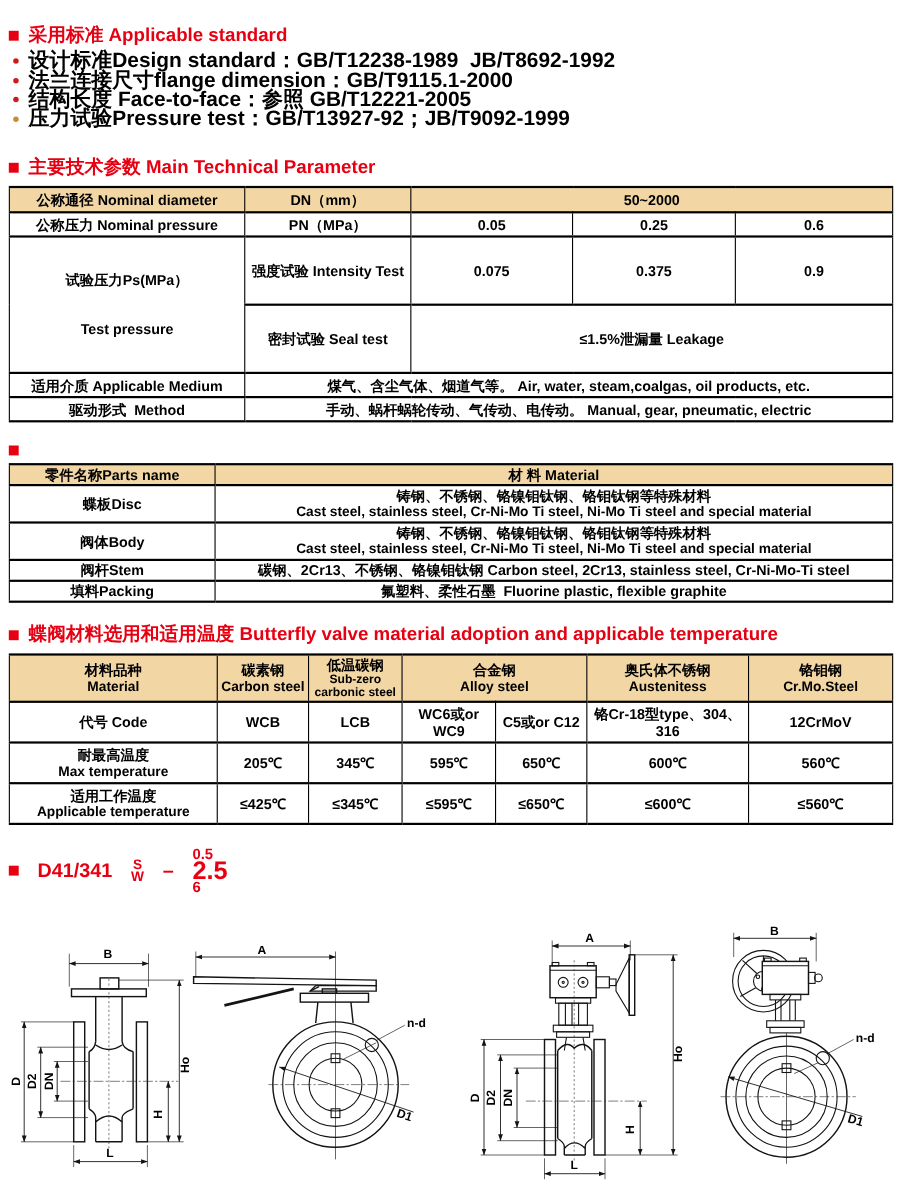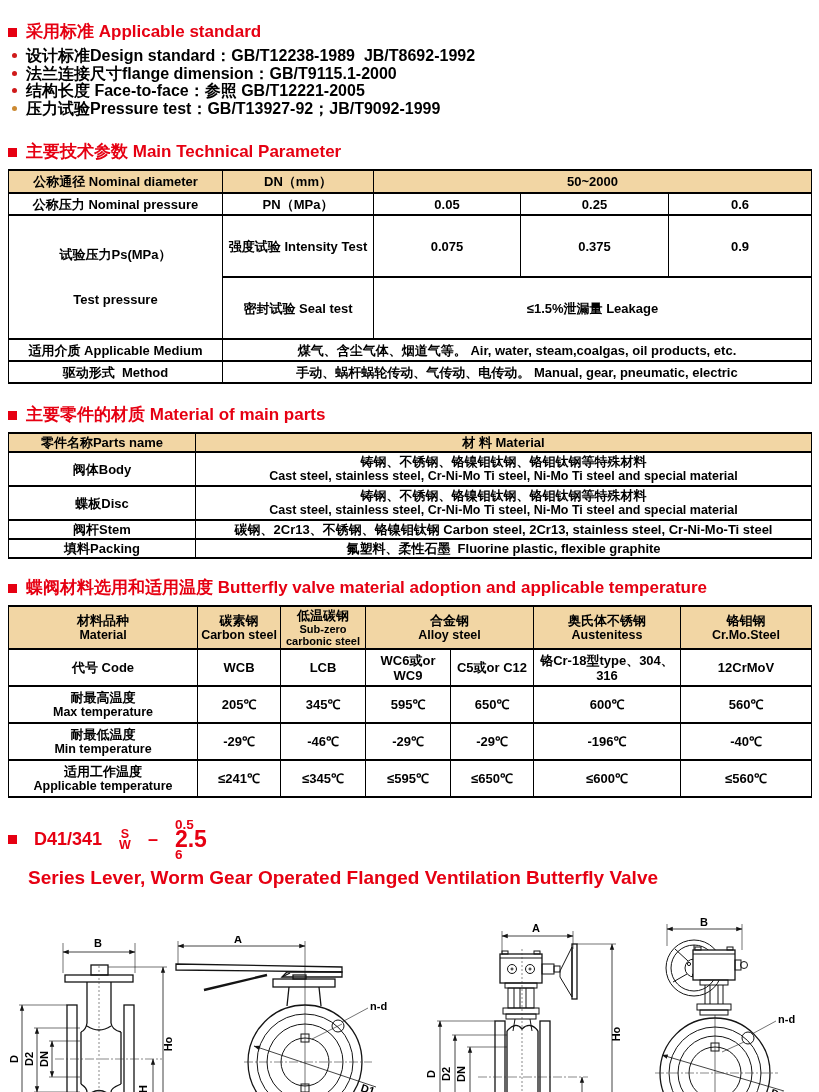--- a/index.html
+++ b/index.html
@@ -3,21 +3,21 @@
 <meta charset="utf-8">
 <style>
   html,body{margin:0;padding:0;background:#fff;}
   body{width:819px;height:1092px;position:relative;font-family:"Liberation Sans",sans-serif;color:#000;overflow:hidden;}
 
   
   .sec-head{display:flex;align-items:center;gap:9px;color:#e60012;font-weight:bold;font-size:17px;margin:0 0 0 8px;line-height:20px;}
   .sq{width:9px;height:9px;background:#e60012;flex:none;display:inline-block;}
 
   
-  ul.std{list-style:none;margin:5px 0 0 12px;padding:0;font-size:16px;font-weight:bold;}
+  ul.std{list-style:none;margin:5px 0 0 12px;padding:0;font-size:19px;font-weight:bold;}
   ul.std li{display:flex;align-items:center;gap:9px;line-height:17.5px;white-space:pre-wrap;}
   .dot{width:5px;height:5px;border-radius:50%;background:#cf1a1a;flex:none;}
 
   
   table.t{border-collapse:collapse;width:803px;margin:7px 0 0 8px;table-layout:fixed;text-align:center;font-size:13px;font-weight:bold;}
   table.t td{border-left:1px solid #000;border-right:1px solid #000;border-top:2px solid #000;border-bottom:2px solid #000;padding:1px 2px;white-space:pre-wrap;line-height:15px;vertical-align:middle;}
   tr.hd td{background:#f2d6a4;}
   .en{display:block;font-size:12.5px;}
   .sm{font-size:11px;display:block;line-height:12px;}
   .zh13{display:block;line-height:15px;}
@@ -104,38 +104,37 @@
   </tr>
   <tr>
     <td>驱动形式  Method</td>
     <td colspan="4"><span>手动、蜗杆蜗轮传动、气传动、电传动。</span><span> Manual, gear, pneumatic, electric</span></td>
   </tr>
 </tbody>
   </table>
 
 <div class="sec-head" style="margin-top:21px">
   <span class="sq"></span>
-  <span>主要零件的材质 Material of main parts</span>
 </div>
 <table class="t t2">
   <colgroup>
       <col style="width:187px">
       <col style="width:616px">
     </colgroup>
   <tbody>
       <tr class="hd">
     <td>零件名称Parts name</td>
     <td>材 料 Material</td>
   </tr>
   <tr class="dbl">
+    <td>蝶板Disc</td>
+    <td><span class="zh13">铸钢、不锈钢、铬镍钼钛钢、铬钼钛钢等特殊材料</span><span class="en">Cast steel, stainless steel, Cr-Ni-Mo Ti steel, Ni-Mo Ti steel and special material</span></td>
+  </tr>
+  <tr class="dbl">
     <td>阀体Body</td>
-    <td><span class="zh13">铸钢、不锈钢、铬镍钼钛钢、铬钼钛钢等特殊材料</span><span class="en">Cast steel, stainless steel, Cr-Ni-Mo Ti steel, Ni-Mo Ti steel and special material</span></td>
-  </tr>
-  <tr class="dbl">
-    <td>蝶板Disc</td>
     <td><span class="zh13">铸钢、不锈钢、铬镍钼钛钢、铬钼钛钢等特殊材料</span><span class="en">Cast steel, stainless steel, Cr-Ni-Mo Ti steel, Ni-Mo Ti steel and special material</span></td>
   </tr>
   <tr>
     <td>阀杆Stem</td>
     <td>碳钢、2Cr13、不锈钢、铬镍钼钛钢 Carbon steel, 2Cr13, stainless steel, Cr-Ni-Mo-Ti steel</td>
   </tr>
   <tr>
     <td>填料Packing</td>
     <td>氟塑料、柔性石墨  Fluorine plastic, flexible graphite</td>
   </tr>
@@ -177,31 +176,22 @@
   <tr>
     <td><span class="zh13">耐最高温度</span><span class="en">Max temperature</span></td>
     <td>205℃</td>
     <td>345℃</td>
     <td>595℃</td>
     <td>650℃</td>
     <td>600℃</td>
     <td>560℃</td>
   </tr>
   <tr>
-    <td><span class="zh13">耐最低温度</span><span class="en">Min temperature</span></td>
-    <td>-29℃</td>
-    <td>-46℃</td>
-    <td>-29℃</td>
-    <td>-29℃</td>
-    <td>-196℃</td>
-    <td>-40℃</td>
-  </tr>
-  <tr>
     <td><span class="zh13">适用工作温度</span><span class="en">Applicable temperature</span></td>
-    <td>≤241℃</td>
+    <td>≤425℃</td>
     <td>≤345℃</td>
     <td>≤595℃</td>
     <td>≤650℃</td>
     <td>≤600℃</td>
     <td>≤560℃</td>
   </tr>
 </tbody>
   </table>
 
 <div class="prod">
@@ -212,21 +202,20 @@
       <span>S</span>
       <span>W</span>
     </span>
     <span>–</span>
     <span class="pstack">
       <span>0.5</span>
       <span class="mid">2.5</span>
       <span>6</span>
     </span>
   </div>
-  <div class="prod-sub">Series Lever, Worm Gear Operated Flanged Ventilation Butterfly Valve</div>
 </div>
 
 <div class="draw">
   <svg width="0" height="0">
     <defs>
       <marker id="arr" viewBox="0 0 10 10" refX="9" refY="5" markerWidth="8" markerHeight="8" orient="auto-start-reverse">
         <path d="M0,1.6 L9.5,5 L0,8.4 z" fill="#141414"></path>
       </marker>
     </defs>
   </svg>

